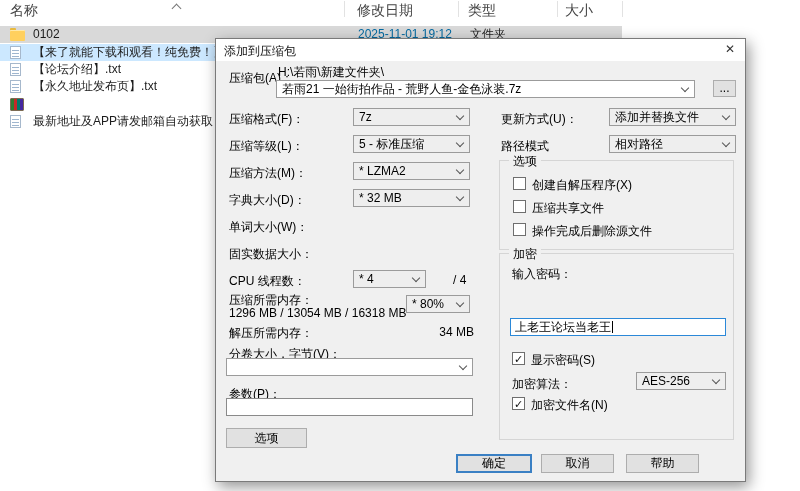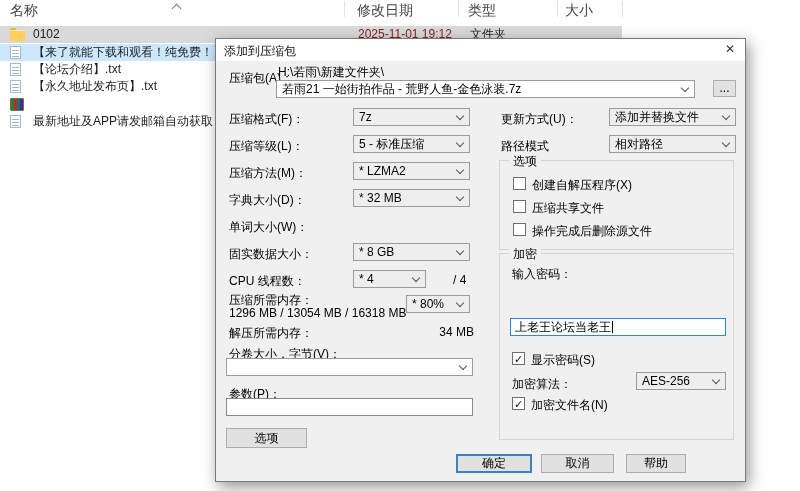--- a/index.html
+++ b/index.html
@@ -8,21 +8,21 @@
   
   #explorer { position:absolute; inset:0; background:#fff; }
   .col-header { position:absolute; top:2px; height:16px; font-size:14px; color:#444; line-height:16px; }
   .col-sep { position:absolute; top:1px; height:16px; width:1px; background:#e2e2e2; }
   .sort-asc { position:absolute; top:5px; width:7px; height:7px;
               border-left:1px solid #777; border-top:1px solid #777; transform:rotate(45deg); }
   .file-row { position:absolute; left:0; width:622px; height:17px; font-size:12px; color:#1c1c1c; line-height:17px; }
   .sel-gray { background:#d9d9d9; }
   .sel-blue { background:#cce8ff; }
   .file-label { position:absolute; left:33px; top:0; white-space:nowrap; }
-  .file-date  { position:absolute; left:358px; top:0; color:#7f1d1d; }
+  .file-date  { position:absolute; left:358px; top:0; color:#0369a1; }
   .file-type  { position:absolute; left:470px; top:0; color:#212121; }
   .ic { position:absolute; left:10px; }
   .folder-icon { top:4px; width:15px; height:11px; background:#ffd05e; border-radius:1px;
                  box-shadow:inset 0 1px 0 #ffe9a8; }
   .folder-icon::before { content:""; position:absolute; top:-2px; left:0; width:6px; height:2px;
                  background:#e8b93e; border-radius:1px 1px 0 0; }
   .txt-icon { top:2px; width:11px; height:13px; background:#fff; border:1px solid #a6b8cc;
               box-shadow:inset 0 0 0 1px #fff; }
   .txt-icon::before { content:""; position:absolute; left:1px; right:1px; top:3px; height:7px;
               background:repeating-linear-gradient(#9fb6cf 0 1px,transparent 1px 3px); }
@@ -127,23 +127,20 @@
   </div>
 
   <span class="lbl" style="left:13px; top:153px">字典大小(D)：</span>
   <div class="combo" style="left:137px; top:150px; width:117px">
     <span>* 32 MB</span><span class="chv"></span>
   </div>
 
   <span class="lbl" style="left:13px; top:180px">单词大小(W)：</span>
 
   <span class="lbl" style="left:13px; top:207px">固实数据大小：</span>
-  <div class="combo" style="left:137px; top:204px; width:117px">
-    <span>* 8 GB</span><span class="chv"></span>
-  </div>
 
   <span class="lbl" style="left:13px; top:234px">CPU 线程数：</span>
   <div class="combo" style="left:137px; top:231px; width:73px">
     <span>* 4</span><span class="chv"></span>
   </div>
   <span class="lbl" style="left:237px; top:234px">/ 4</span>
 
   <span class="lbl" style="left:13px; top:253px">压缩所需内存：</span>
   <span class="lbl" style="left:13px; top:267px">1296 MB / 13054 MB / 16318 MB</span>
   <div class="combo" style="left:190px; top:256px; width:64px">
@@ -197,14 +194,14 @@
   <span class="lbl" style="left:296px; top:337px">加密算法：</span>
   <div class="combo" style="left:420px; top:333px; width:90px">
     <span>AES-256</span><span class="chv"></span>
   </div>
 
   <span class="cb" style="left:296px; top:358px"><span>✓</span></span>
   <span class="cb-label" style="left:315px; top:358px">加密文件名(N)</span>
 
   <div class="btn default" style="left:240px; top:415px; width:76px; height:19px; line-height:15px">确定</div>
   <div class="btn" style="left:325px; top:415px; width:73px; height:19px; line-height:17px">取消</div>
-  <div class="btn" style="left:410px; top:415px; width:60px; height:19px; line-height:17px">帮助</div>
+  <div class="btn" style="left:410px; top:415px; width:73px; height:19px; line-height:17px">帮助</div>
 </div>
 
 </body></html>

